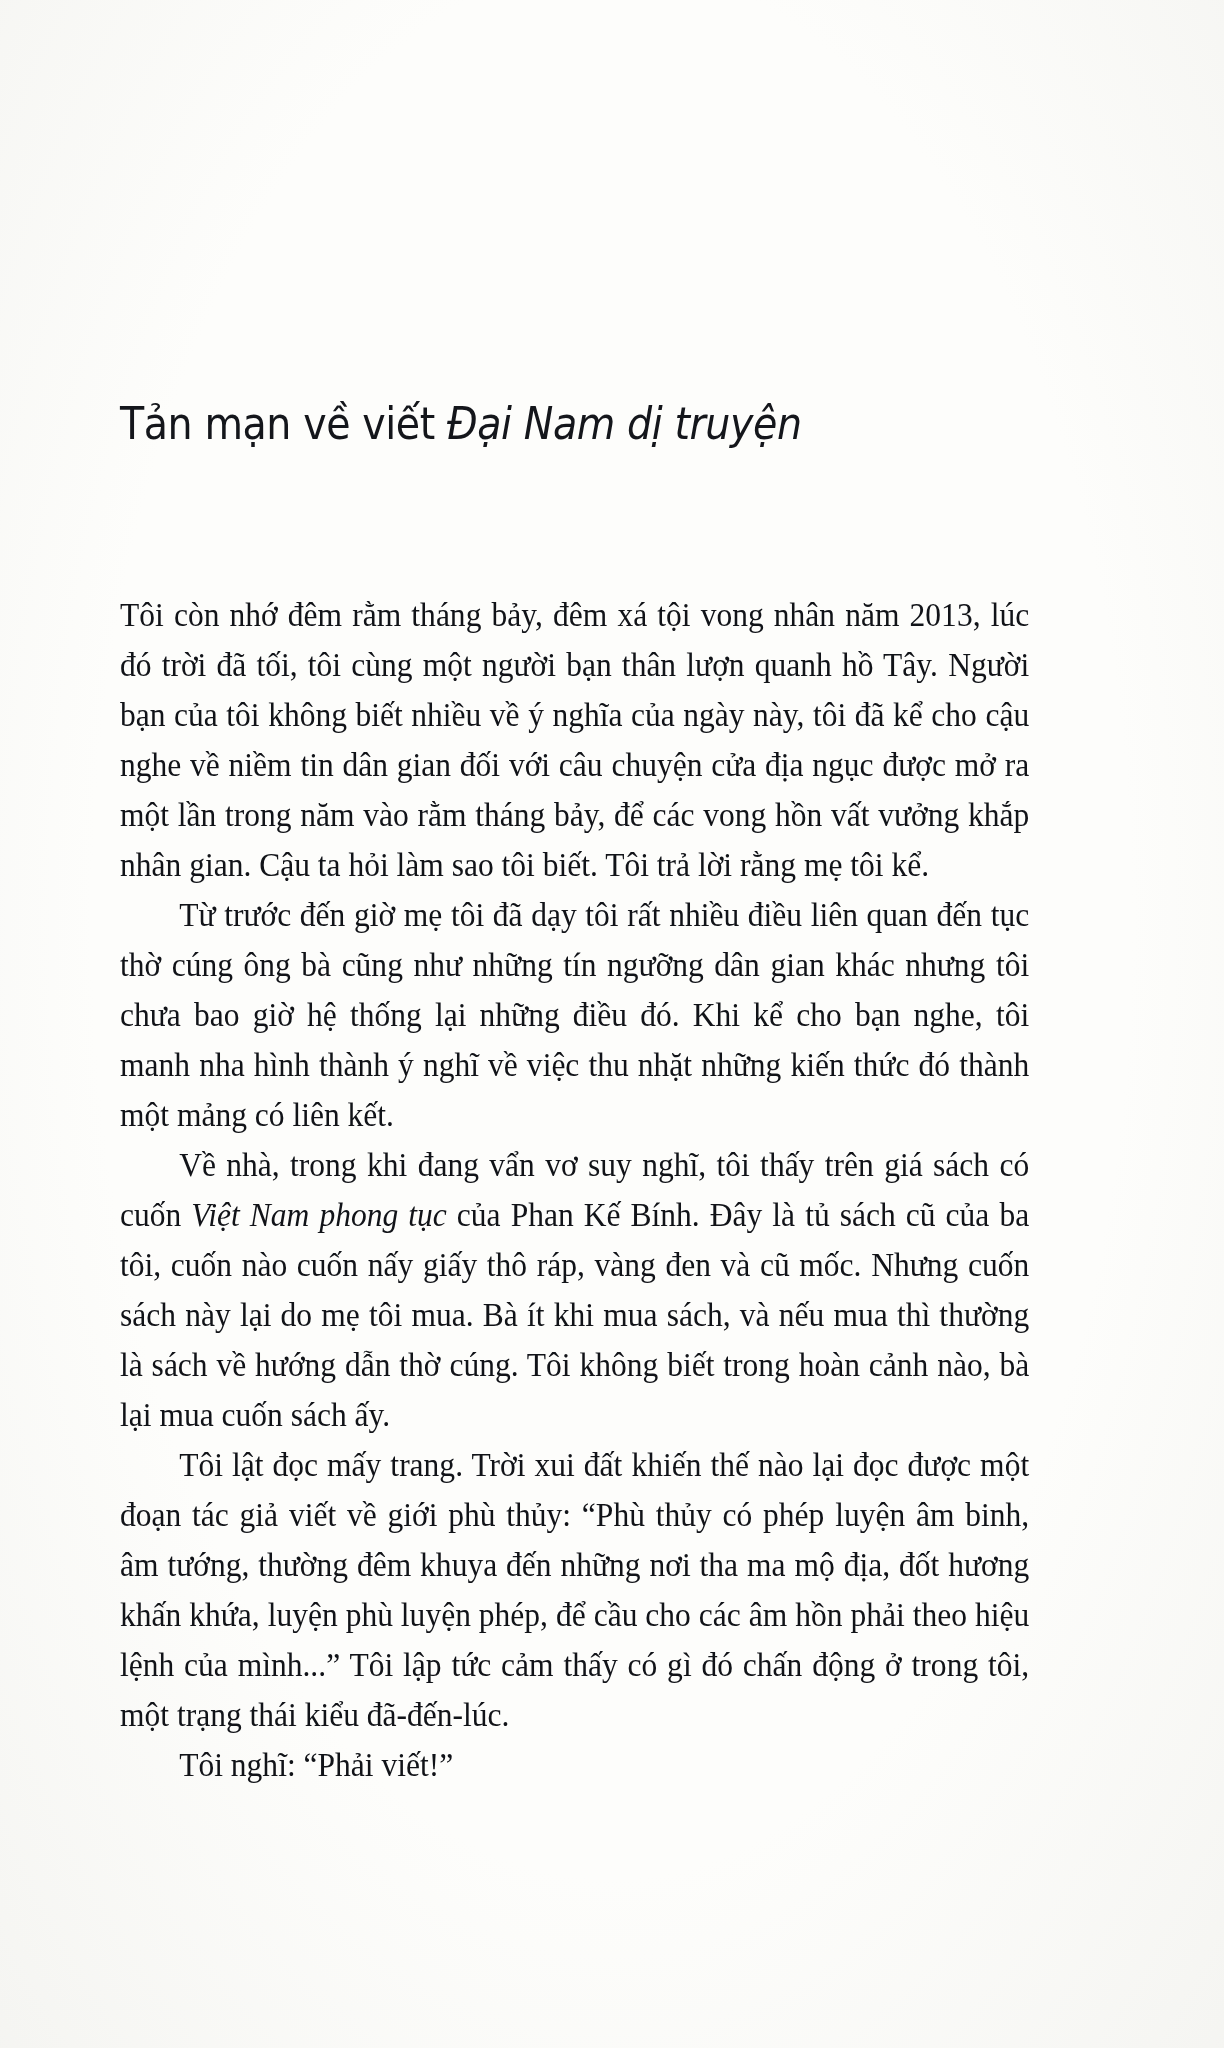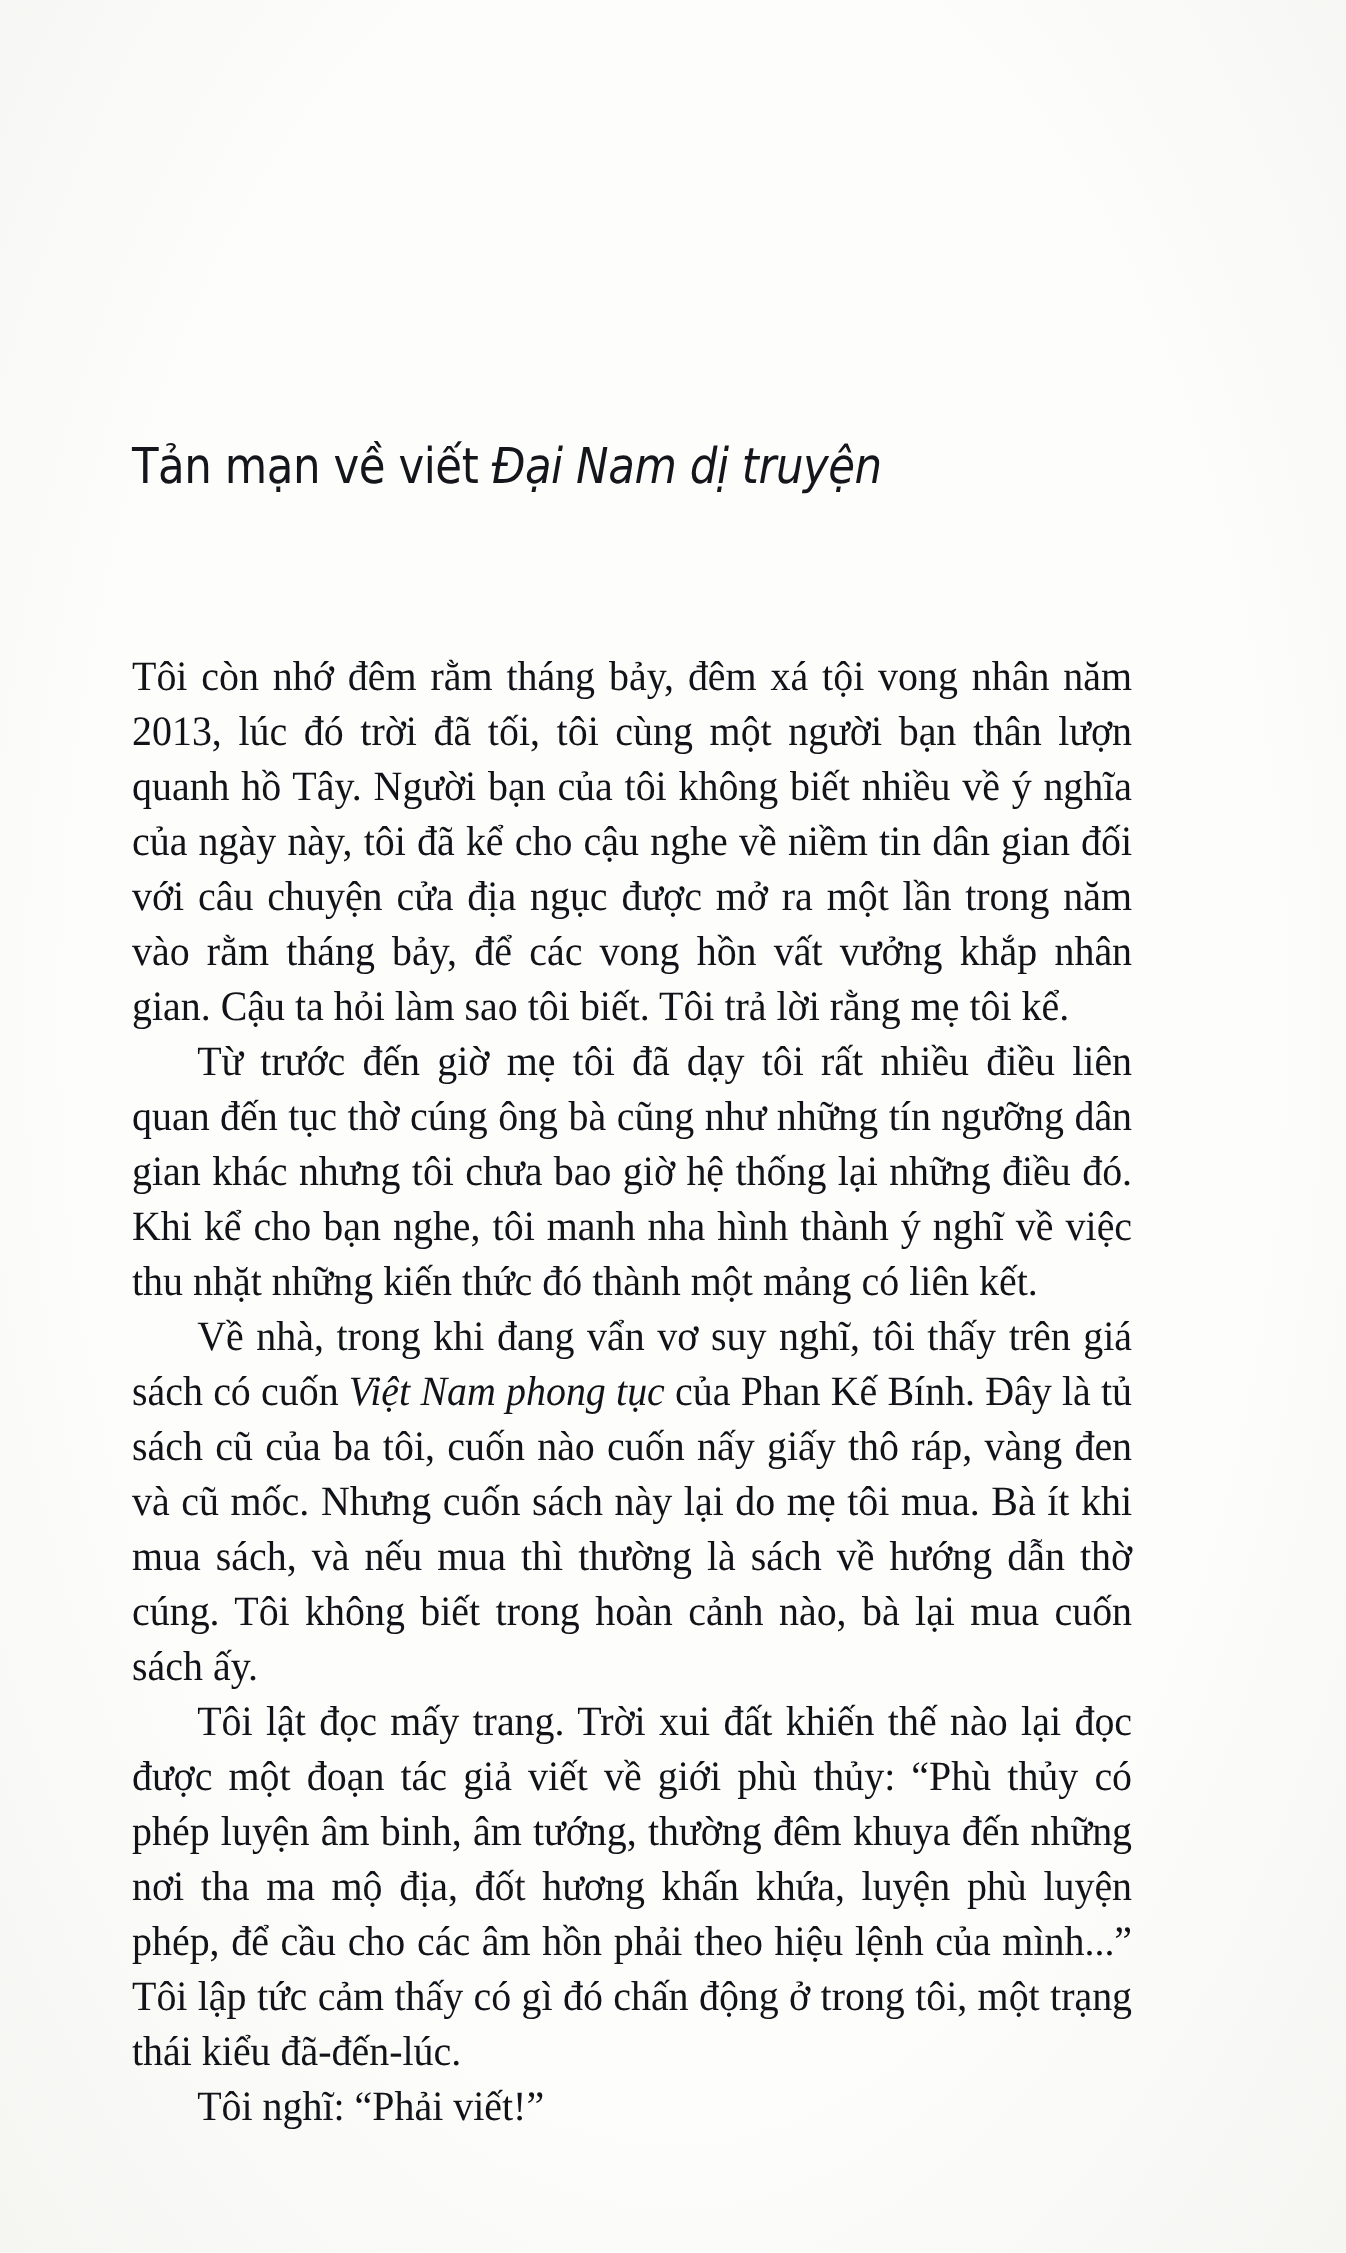--- a/index.html
+++ b/index.html
@@ -51,21 +51,21 @@
   }
   .chapter-title .work {
     font-style: italic;
   }
   .body-text {
     position: absolute;
     left: 0;
     top: 590px;
     width: 952px;
     font-family: "Liberation Serif", "DejaVu Serif", serif;
-    font-size: 38px;
+    font-size: 33px;
     line-height: 50px;
     color: #111318;
     text-align: justify;
     text-justify: inter-word;
     -webkit-font-smoothing: antialiased;
   }
   .body-text p {
     margin: 0;
     text-indent: 62px;
     transform: scaleX(0.955);

